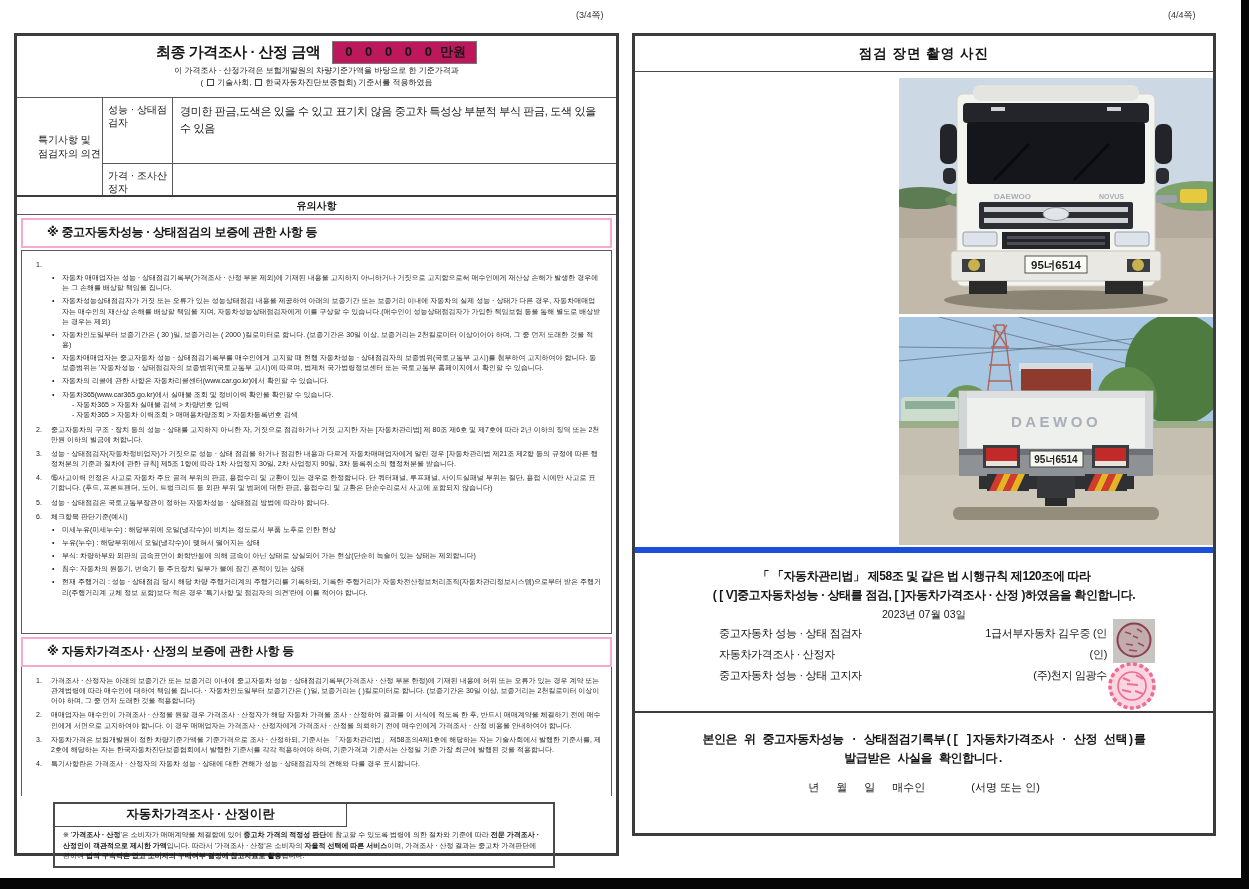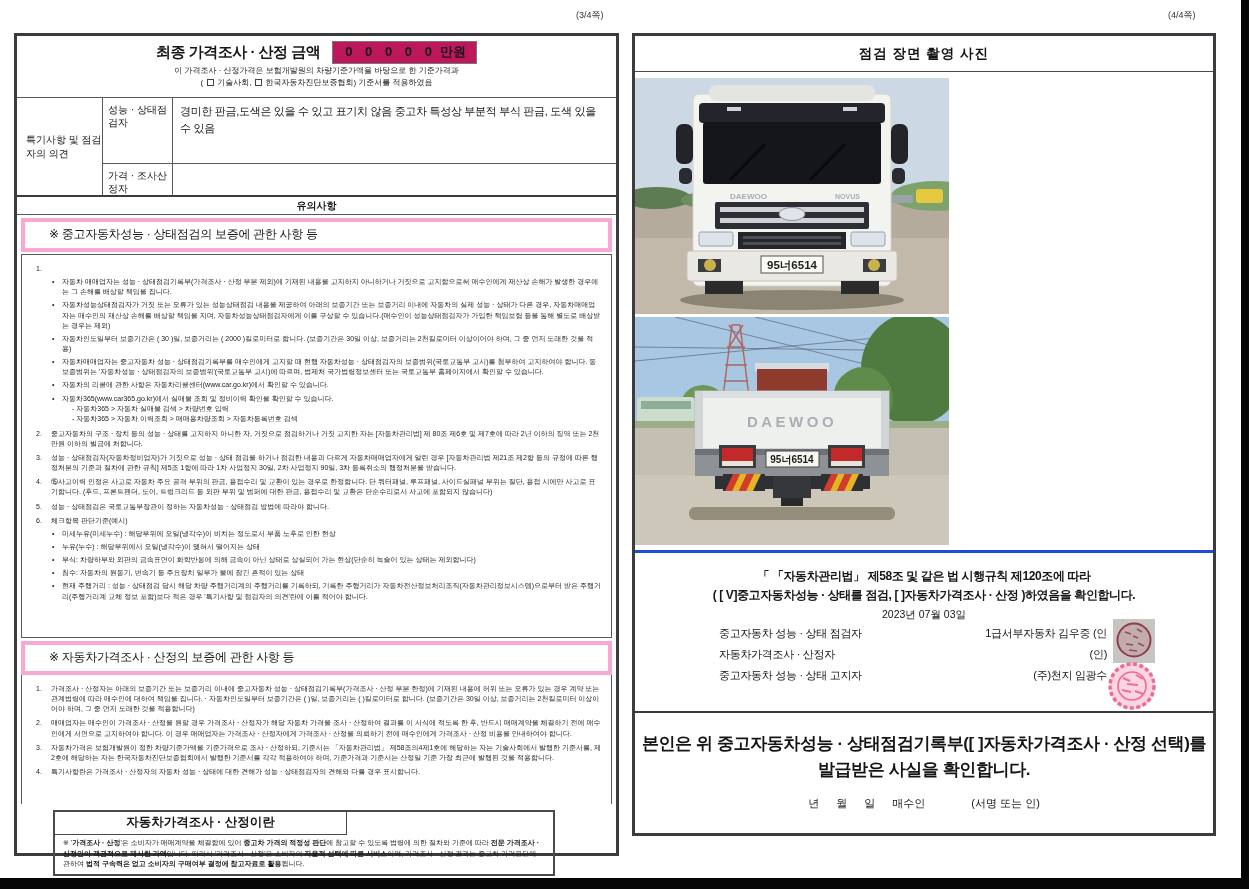--- a/index.html
+++ b/index.html
@@ -17,64 +17,64 @@
   
   .price-sec { height:62px; border-bottom:1px solid #5a5a5a; text-align:center; padding-top:3px; }
   .price-row { display:flex; justify-content:center; align-items:center; gap:12px; height:26px; }
   .price-title { font-size:15px; font-weight:bold; letter-spacing:-0.5px; }
   .amount-box { border:1px solid #777; padding:1px 10px 2px 12px; font-size:13px; font-weight:600; display:flex; align-items:center; gap:8px; background:#be185d; }
   .amount-digits { word-spacing:9px; }
   .price-note { font-size:8px; line-height:1.5; color:#222; }
   .cbx { display:inline-block; width:7px; height:7px; border:1px solid #444; vertical-align:-1px; margin:0 3px 0 4px; background:#fff; }
 
   .remarks { display:flex; height:99px; border-bottom:2px solid #3c3c40; font-size:10px; }
-  .remarks-label { width:86px; border-right:1px solid #5a5a5a; display:flex; align-items:center; padding-left:9px; line-height:1.35; }
+  .remarks-label { width:86px; border-right:1px solid #5a5a5a; display:flex; align-items:center; padding-left:21px; line-height:1.35; }
   .remarks-main { flex:1; display:flex; flex-direction:column; }
   .remark-row { display:flex; }
   .remark-row.r1 { flex:2.55; }
   .remark-row.r2 { flex:1; border-top:1px solid #5a5a5a; }
   .sub-label { width:70px; border-right:1px solid #5a5a5a; padding:5px 2px 0 5px; line-height:1.3; }
   .remark-text { flex:1; padding:5px 7px; font-size:11px; line-height:1.55; letter-spacing:-0.3px; }
 
   .notice-hdr { height:18px; line-height:17px; text-align:center; font-weight:bold; font-size:10px; border-bottom:1px solid #5a5a5a; }
 
-  .sec-title { margin:3px 4px 0 4px; border:4px solid #f9a8d4; font-weight:normal; font-size:12px; padding:4px 0 5px 24px; letter-spacing:-0.3px; }
+  .sec-title { margin:3px 4px 0 4px; border:2px solid #f9a8d4; font-weight:bold; font-size:12px; padding:4px 0 5px 24px; letter-spacing:-0.3px; }
   .fp-wrap { margin:2px 4px 0 4px; border:1px solid #5a5a5a; padding:5px 10px 4px 14px; overflow:hidden; }
   #fpA { height:384px; }
   #fpB { height:129px; border-bottom:none; border-top:none; margin-top:0; }
   .fp-item { display:flex; margin-top:4px; font-size:7px; line-height:1.45; color:#1c1c1c; }
   .fp-num { width:15px; flex:none; }
   .fp-text { flex:1; }
   .fp-b { display:flex; margin-left:16px; margin-top:3px; font-size:7px; line-height:1.45; color:#1c1c1c; }
   .fp-dot { width:10px; flex:none; }
   .fp-sub { margin-left:36px; font-size:7px; line-height:1.5; color:#1c1c1c; }
 
   .def-box { margin:6px 0 0 36px; width:502px; height:66px; border:2px solid #4a4a4a; overflow:hidden; }
   .def-title { width:292px; border-right:1px solid #4a4a4a; border-bottom:1px solid #4a4a4a; text-align:center; font-weight:bold; font-size:12.5px; padding:2px 0 3px 0; }
   .def-body { padding:3px 8px 4px 8px; font-size:7px; line-height:1.5; color:#181818; }
   .def-body .b { font-weight:bold; }
 
   
   .photos-hdr { height:36px; display:flex; align-items:center; justify-content:center; font-weight:bold; font-size:13.5px; border-bottom:1px solid #4a4a4a; letter-spacing:1px; }
-  .photos-area { height:481px; display:flex; flex-direction:column; align-items:flex-start; padding-top:6px; border-bottom:3px solid #1d4ed8; }
+  .photos-area { height:481px; display:flex; flex-direction:column; align-items:flex-end; padding-top:6px; border-bottom:6px solid #1d4ed8; }
   .photo { width:314px; display:block; }
   .photo + .photo { margin-top:3px; }
 
   .sign-hdr { height:30px; line-height:29px; text-align:center; font-weight:bold; font-size:11.5px; border-bottom:1px solid #4a4a4a; letter-spacing:2px; }
   .sign-body { position:relative; height:160px; padding-top:14px; border-bottom:2px solid #3c3c40; }
   .stmt { text-align:center; font-weight:bold; font-size:12px; line-height:1.6; letter-spacing:-0.4px; }
   .sign-date { text-align:center; font-size:10.5px; margin-top:3px; }
   .sign-rows { margin-top:1px; }
   .sign-row { display:flex; justify-content:space-between; padding:0 106px 0 84px; font-size:11px; line-height:21px; letter-spacing:-0.3px; }
   .seal { position:absolute; z-index:2; }
   #seal1 { right:58px; top:66px; }
   #seal2 { right:52px; top:106px; }
 
   .confirm { padding-top:18px; text-align:center; }
-  .confirm-l1 { font-weight:bold; font-size:17px; line-height:1.55; letter-spacing:-0.4px; }
+  .confirm-l1 { font-weight:bold; font-size:12px; line-height:1.55; letter-spacing:-0.4px;font-family:Liberation Mono, monospace; }
   .confirm-l3 { margin-top:12px; font-size:11px; display:flex; justify-content:center; gap:46px; }
   .confirm-date { word-spacing:14px; }
 </style>
 </head>
 <body>
 
 <div class="marker" id="markerL">(3/4쪽)</div>
 <div class="marker" id="markerR">(4/4쪽)</div>
 
 <div class="page" id="pageL">

